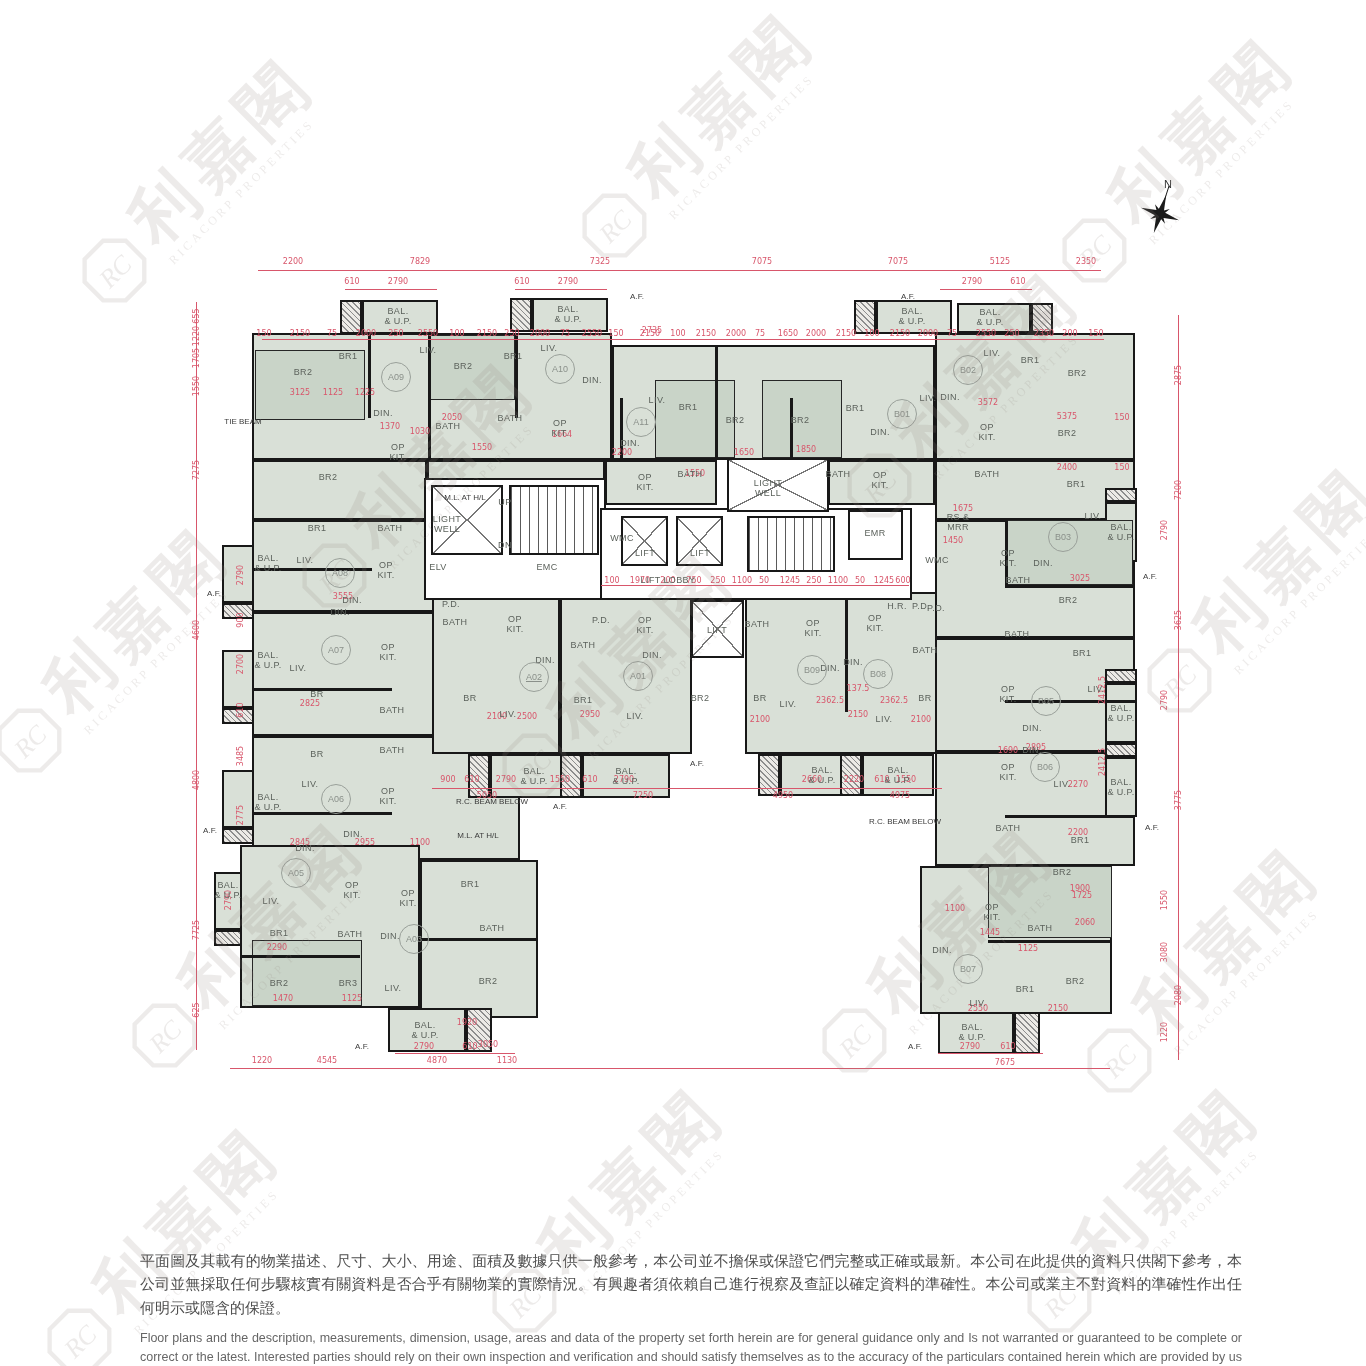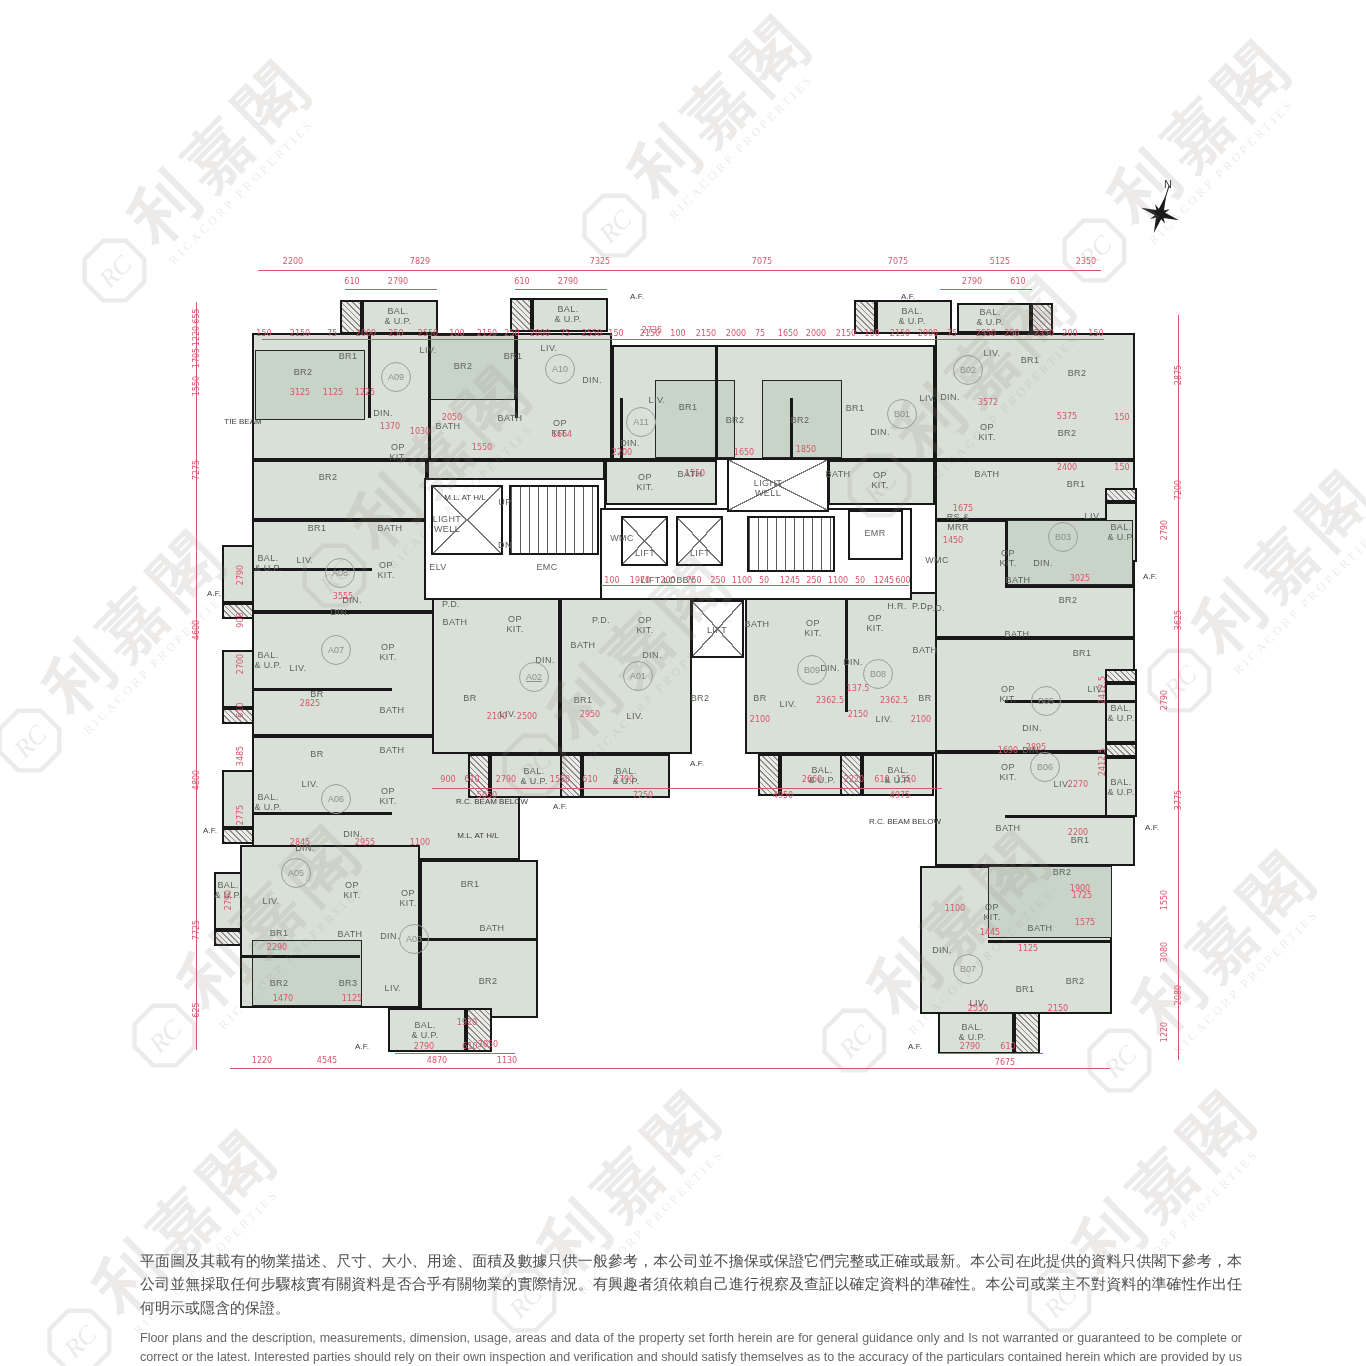--- a/index.html
+++ b/index.html
@@ -308,21 +308,21 @@
         <div class="dimtext ctr" style="left: 365px; top: 842px;">2955</div>
         <div class="dimtext ctr" style="left: 420px; top: 842px;">1100</div>
         <div class="dimtext ctr" style="left: 277px; top: 947px;">2290</div>
         <div class="dimtext ctr" style="left: 283px; top: 998px;">1470</div>
         <div class="dimtext ctr" style="left: 352px; top: 998px;">1125</div>
         <div class="dimtext ctr" style="left: 488px; top: 1044px;">3050</div>
         <div class="dimtext ctr" style="left: 467px; top: 1022px;">1920</div>
         <div class="dimtext ctr" style="left: 990px; top: 932px;">1445</div>
         <div class="dimtext ctr" style="left: 955px; top: 908px;">1100</div>
         <div class="dimtext ctr" style="left: 1082px; top: 895px;">1725</div>
-        <div class="dimtext ctr" style="left: 1085px; top: 922px;">1575</div>
+        <div class="dimtext ctr" style="left: 1085px; top: 922px;">2060</div>
         <div class="dimtext ctr" style="left: 1028px; top: 948px;">1125</div>
         <div class="dimtext ctr" style="left: 978px; top: 1008px;">2550</div>
         <div class="dimtext ctr" style="left: 1058px; top: 1008px;">2150</div>
         <div class="dimtext ctr" style="left: 1080px; top: 888px;">1900</div>
         <div class="dimtext ctr" style="left: 1078px; top: 832px;">2200</div>
       </div>
     <div>
 
     <div class="rlabel ctr" style="left: 398px; top: 316px;">BAL.
 &amp; U.P.</div>

